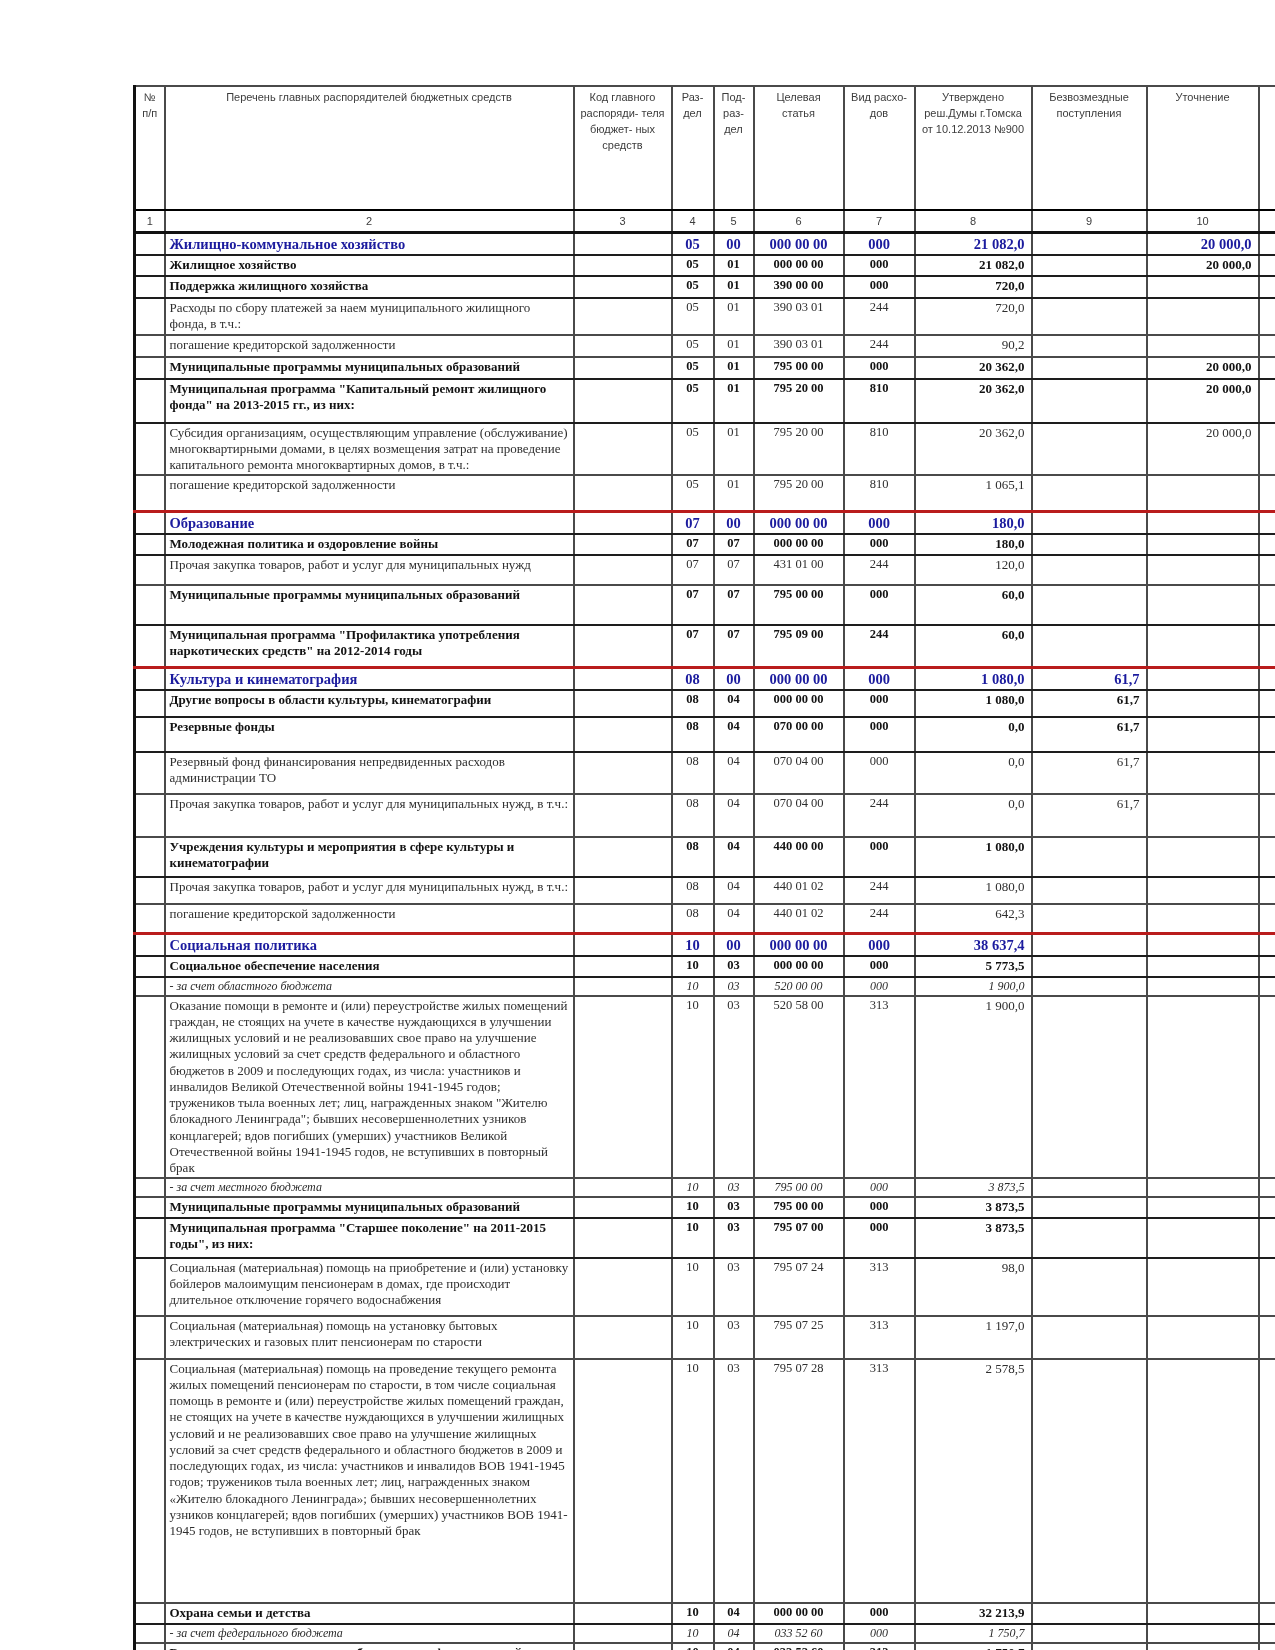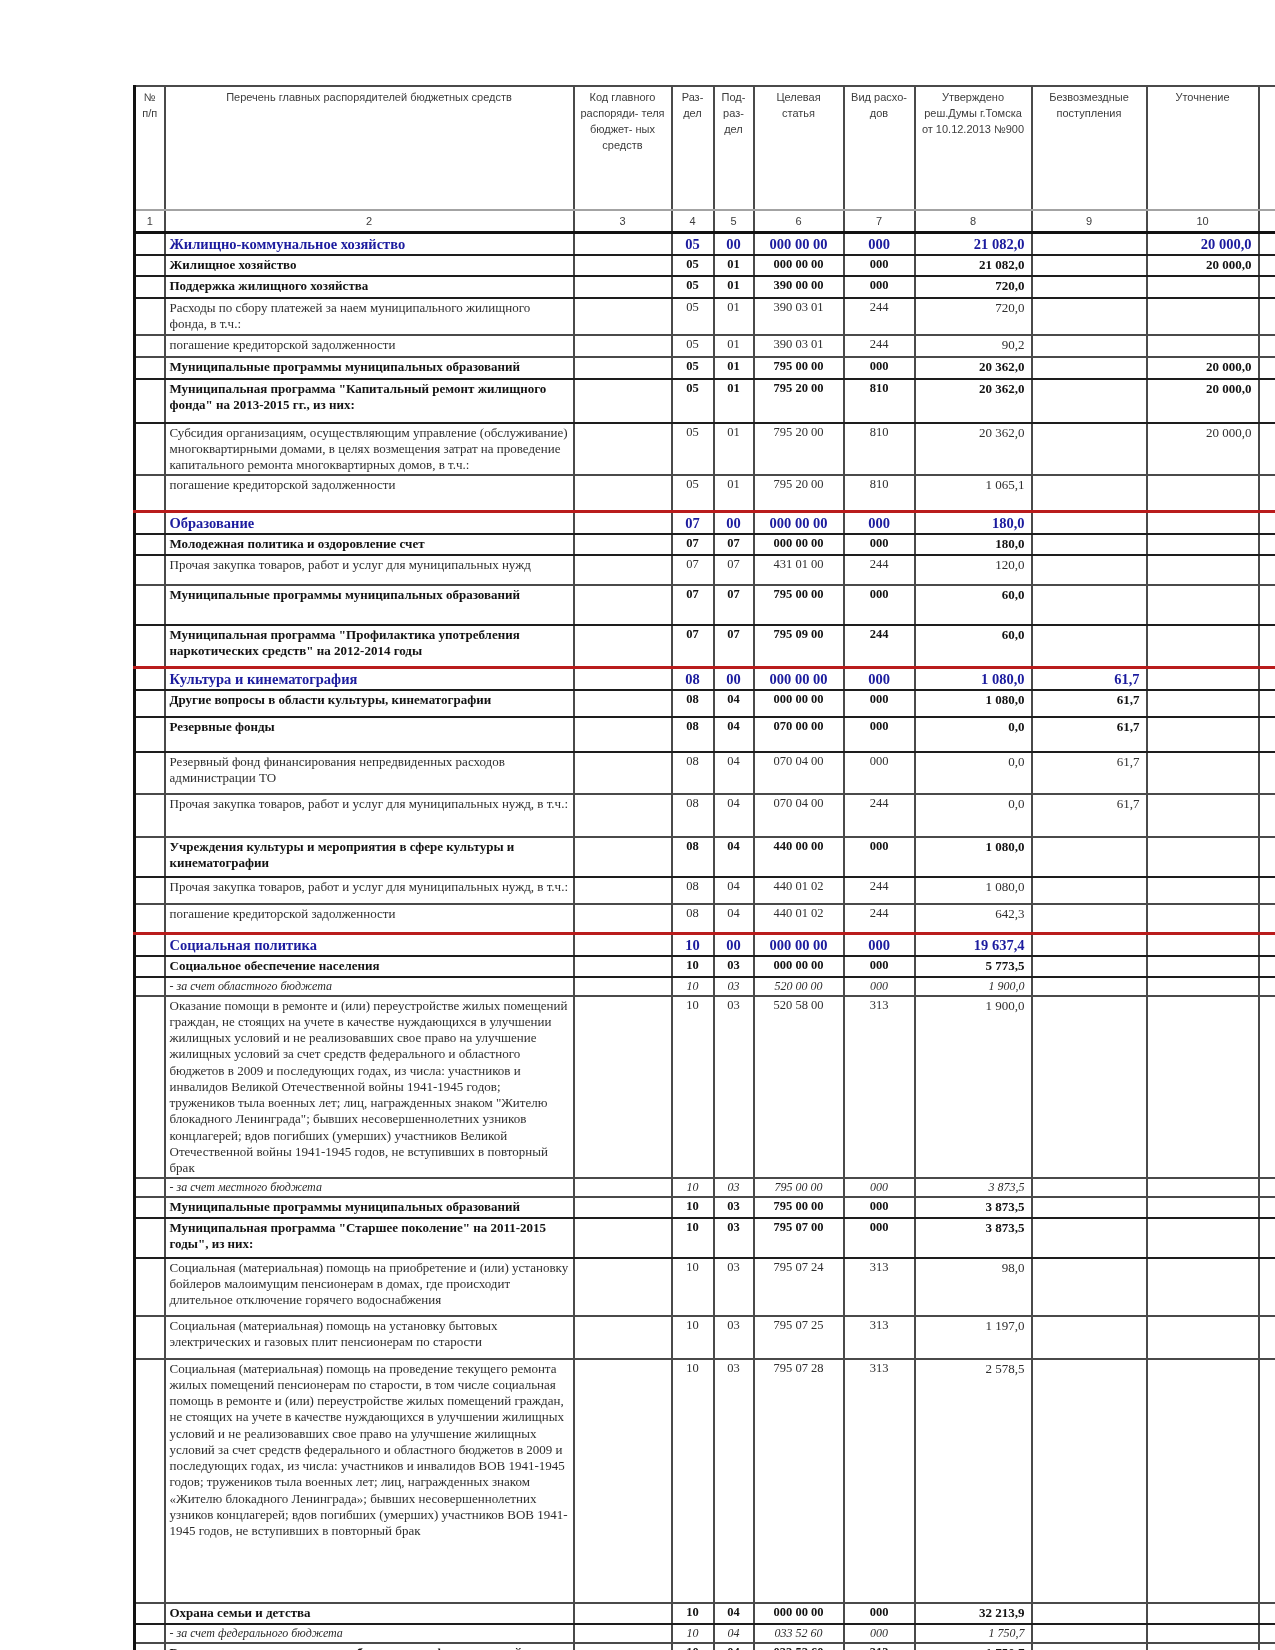--- a/index.html
+++ b/index.html
@@ -28,21 +28,21 @@
   
   th.hdr{
     font-family:"Liberation Sans", sans-serif;
     font-weight:normal;
     font-size:11px;
     color:#3c3c3c;
     vertical-align:top;
     line-height:1.45;
     height:118px;
     padding-top:3px;
-    border-bottom:2px solid #a3a3a3;
+    border-bottom:2px solid #000000;
   }
   td.numrow{
     font-family:"Liberation Sans", sans-serif;
     font-size:11px;
     color:#3c3c3c;
     text-align:center;
     height:18px;
     border-bottom:3px solid #111;
   }
   
@@ -243,21 +243,21 @@
           <td class="c-p">00</td>
           <td class="c-c">000 00 00</td>
           <td class="c-v">000</td>
           <td class="c-a">180,0</td>
           <td class="c-b"></td>
           <td class="c-u"></td>
           <td class="c-x"></td>
         </tr>
         <tr class="bold" style="height: 21px;">
           <td class="c-num"></td>
-          <td class="c-name">Молодежная политика и оздоровление счет</td>
+          <td class="c-name">Молодежная политика и оздоровление войны</td>
           <td class="c-grbs"></td>
           <td class="c-r">07</td>
           <td class="c-p">07</td>
           <td class="c-c">000 00 00</td>
           <td class="c-v">000</td>
           <td class="c-a">180,0</td>
           <td class="c-b"></td>
           <td class="c-u"></td>
           <td class="c-x"></td>
         </tr>
@@ -405,21 +405,21 @@
           <td class="c-x"></td>
         </tr>
         <tr class="section" style="height: 22px;">
           <td class="c-num"></td>
           <td class="c-name">Социальная политика</td>
           <td class="c-grbs"></td>
           <td class="c-r">10</td>
           <td class="c-p">00</td>
           <td class="c-c">000 00 00</td>
           <td class="c-v">000</td>
-          <td class="c-a">19 637,4</td>
+          <td class="c-a">38 637,4</td>
           <td class="c-b"></td>
           <td class="c-u"></td>
           <td class="c-x"></td>
         </tr>
         <tr class="bold" style="height: 20px;">
           <td class="c-num"></td>
           <td class="c-name">Социальное обеспечение населения</td>
           <td class="c-grbs"></td>
           <td class="c-r">10</td>
           <td class="c-p">03</td>

